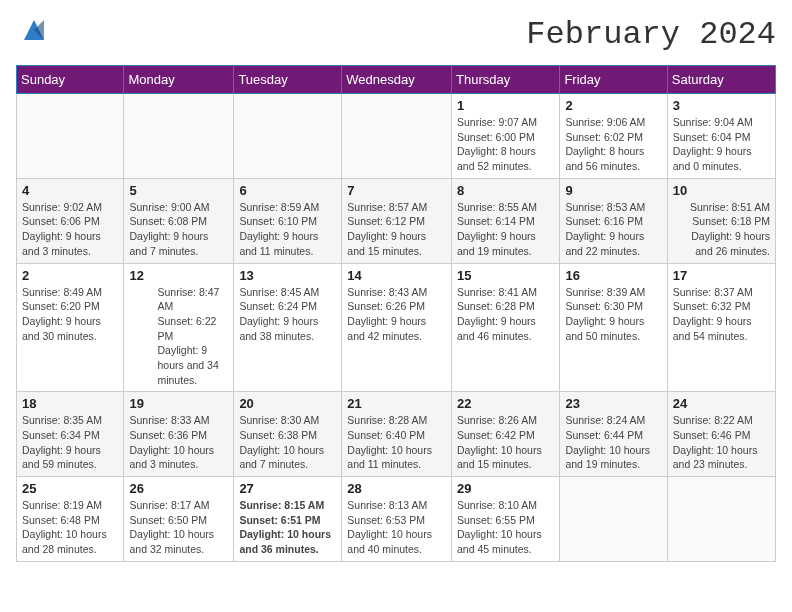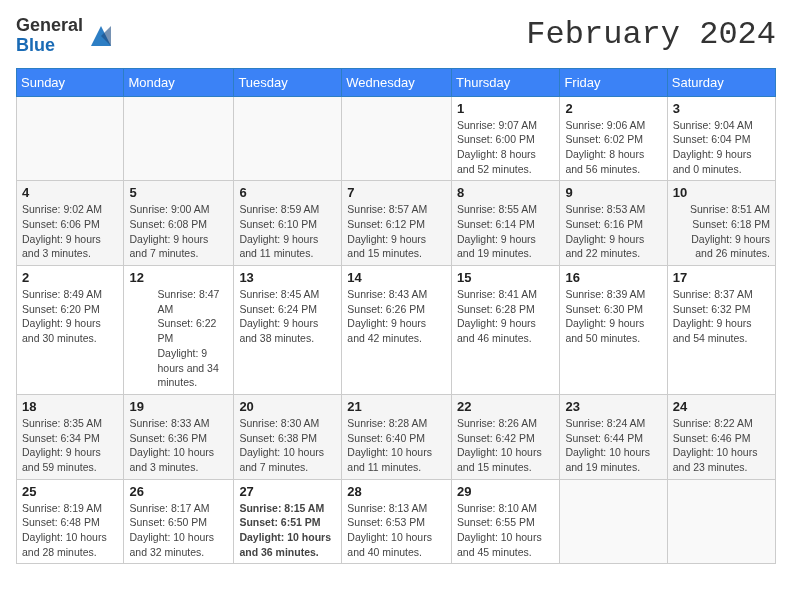--- a/index.html
+++ b/index.html
@@ -52,21 +52,21 @@
     .location {
       font-size: 14px;
       color: #555;
     }
     .calendar {
       width: 100%;
       border-collapse: collapse;
       font-size: 11px;
     }
     .calendar th {
-      background: #3b82f6;
+      background: #701a75;
       color: #fff;
       padding: 6px 4px;
       text-align: left;
       font-size: 13px;
       font-weight: normal;
       border: 1px solid #2d7ec4;
     }
     .calendar td {
       border: 1px solid #ccc;
       padding: 4px 5px;
@@ -95,24 +95,20 @@
     }
     .empty-cell {
       background: #f9f9f9 !important;
     }
   </style>
 </head>
 <body>
 
 <div class="header">
   <div class="logo">
-    <div class="logo-text">
-      <span class="logo-general">General</span>
-      <span class="logo-blue">Blue</span>
-    </div>
     <svg class="logo-icon" viewBox="0 0 28 28" xmlns="http://www.w3.org/2000/svg">
       <polygon points="4,24 14,4 24,24" fill="#2d7ec4"></polygon>
       <polygon points="14,14 24,4 24,24" fill="#1a4a80" opacity="0.6"></polygon>
     </svg>
   </div>
   <div class="title-block">
     <div class="month-year">February 2024</div>
   </div>
 </div>
 

